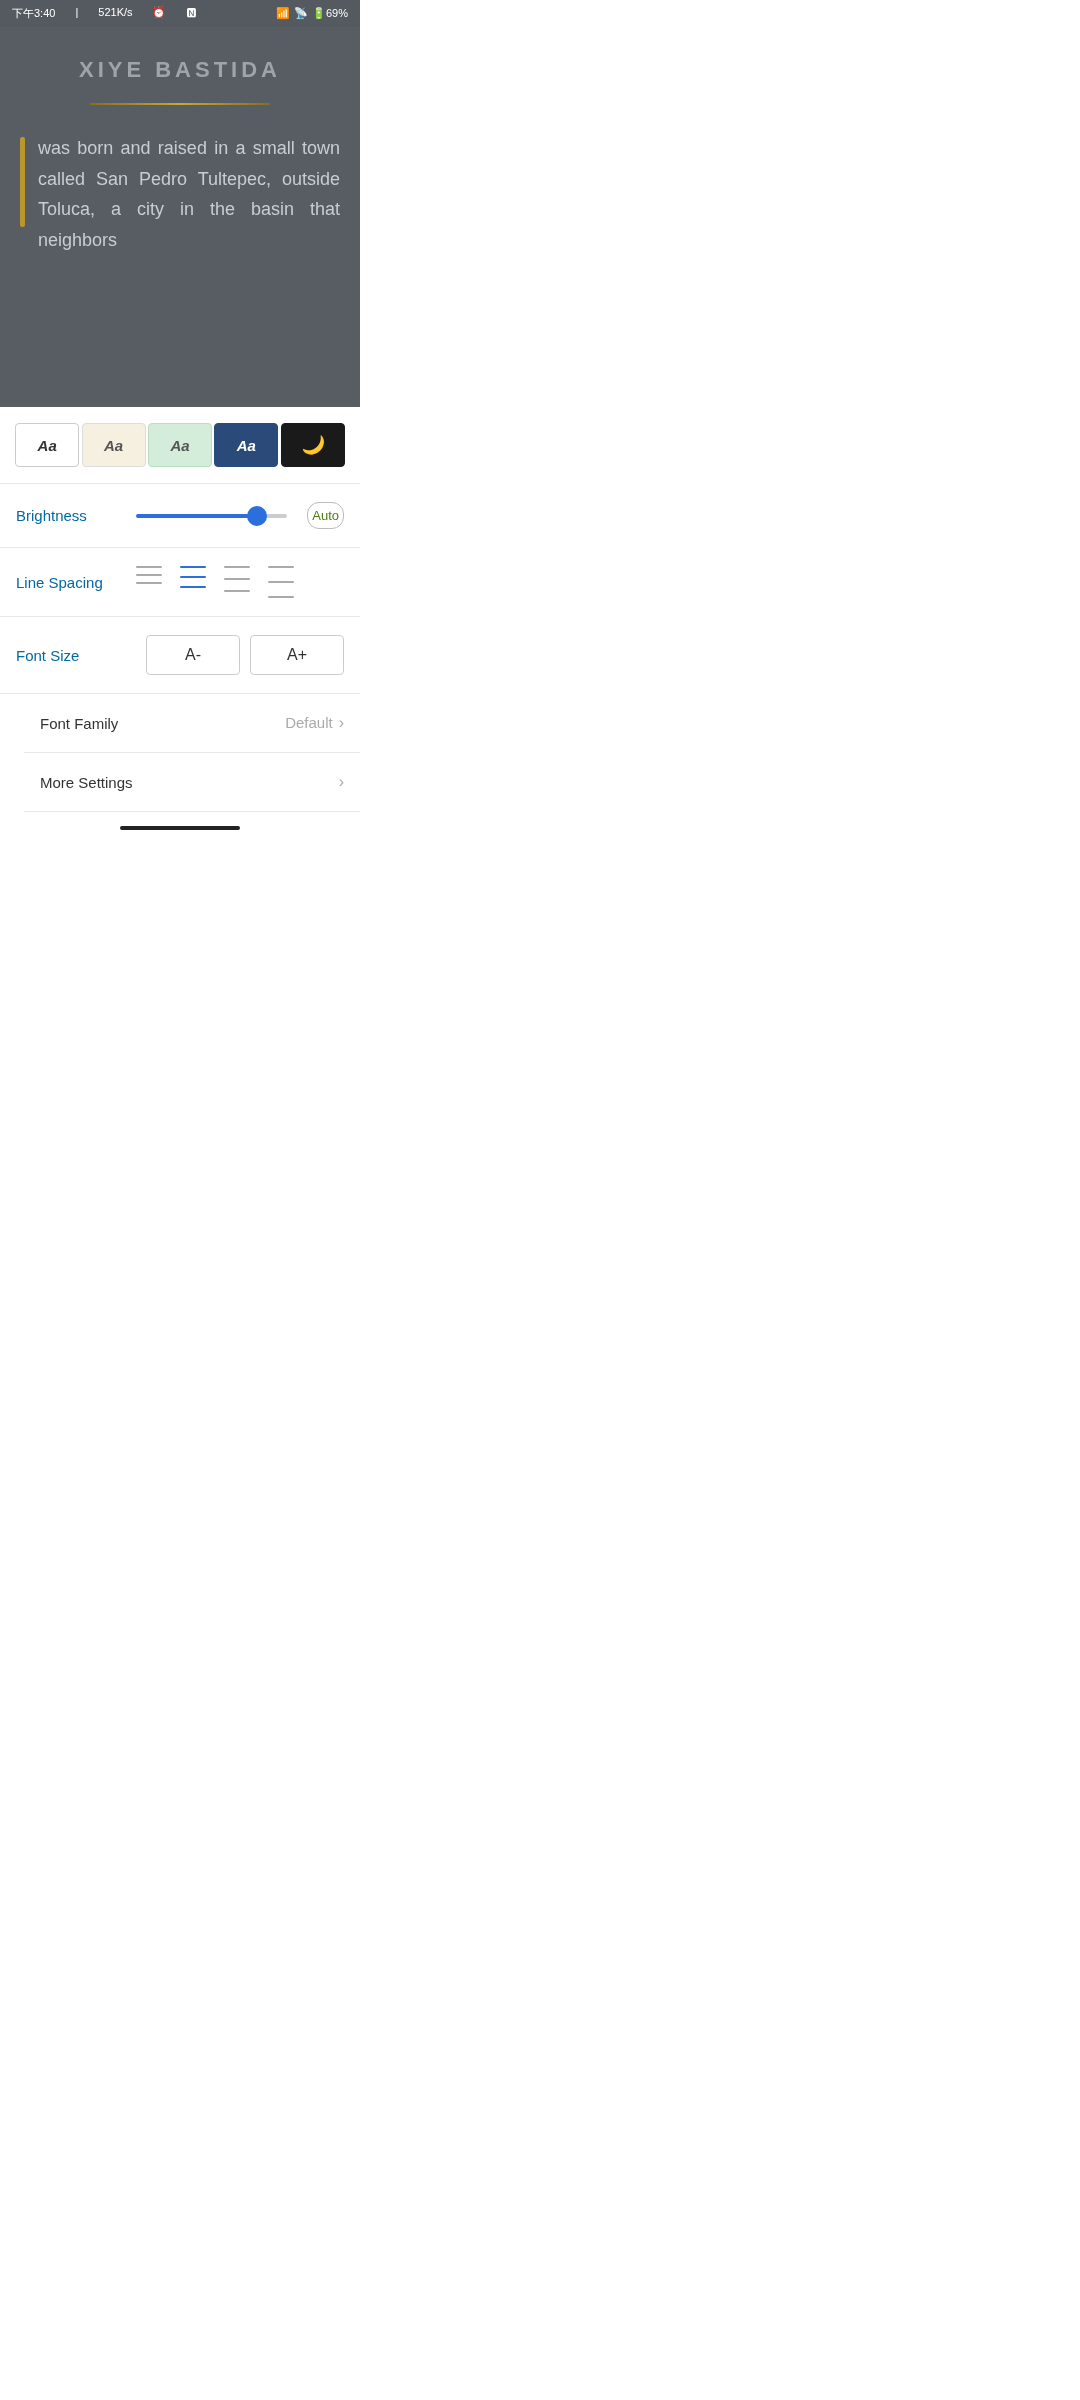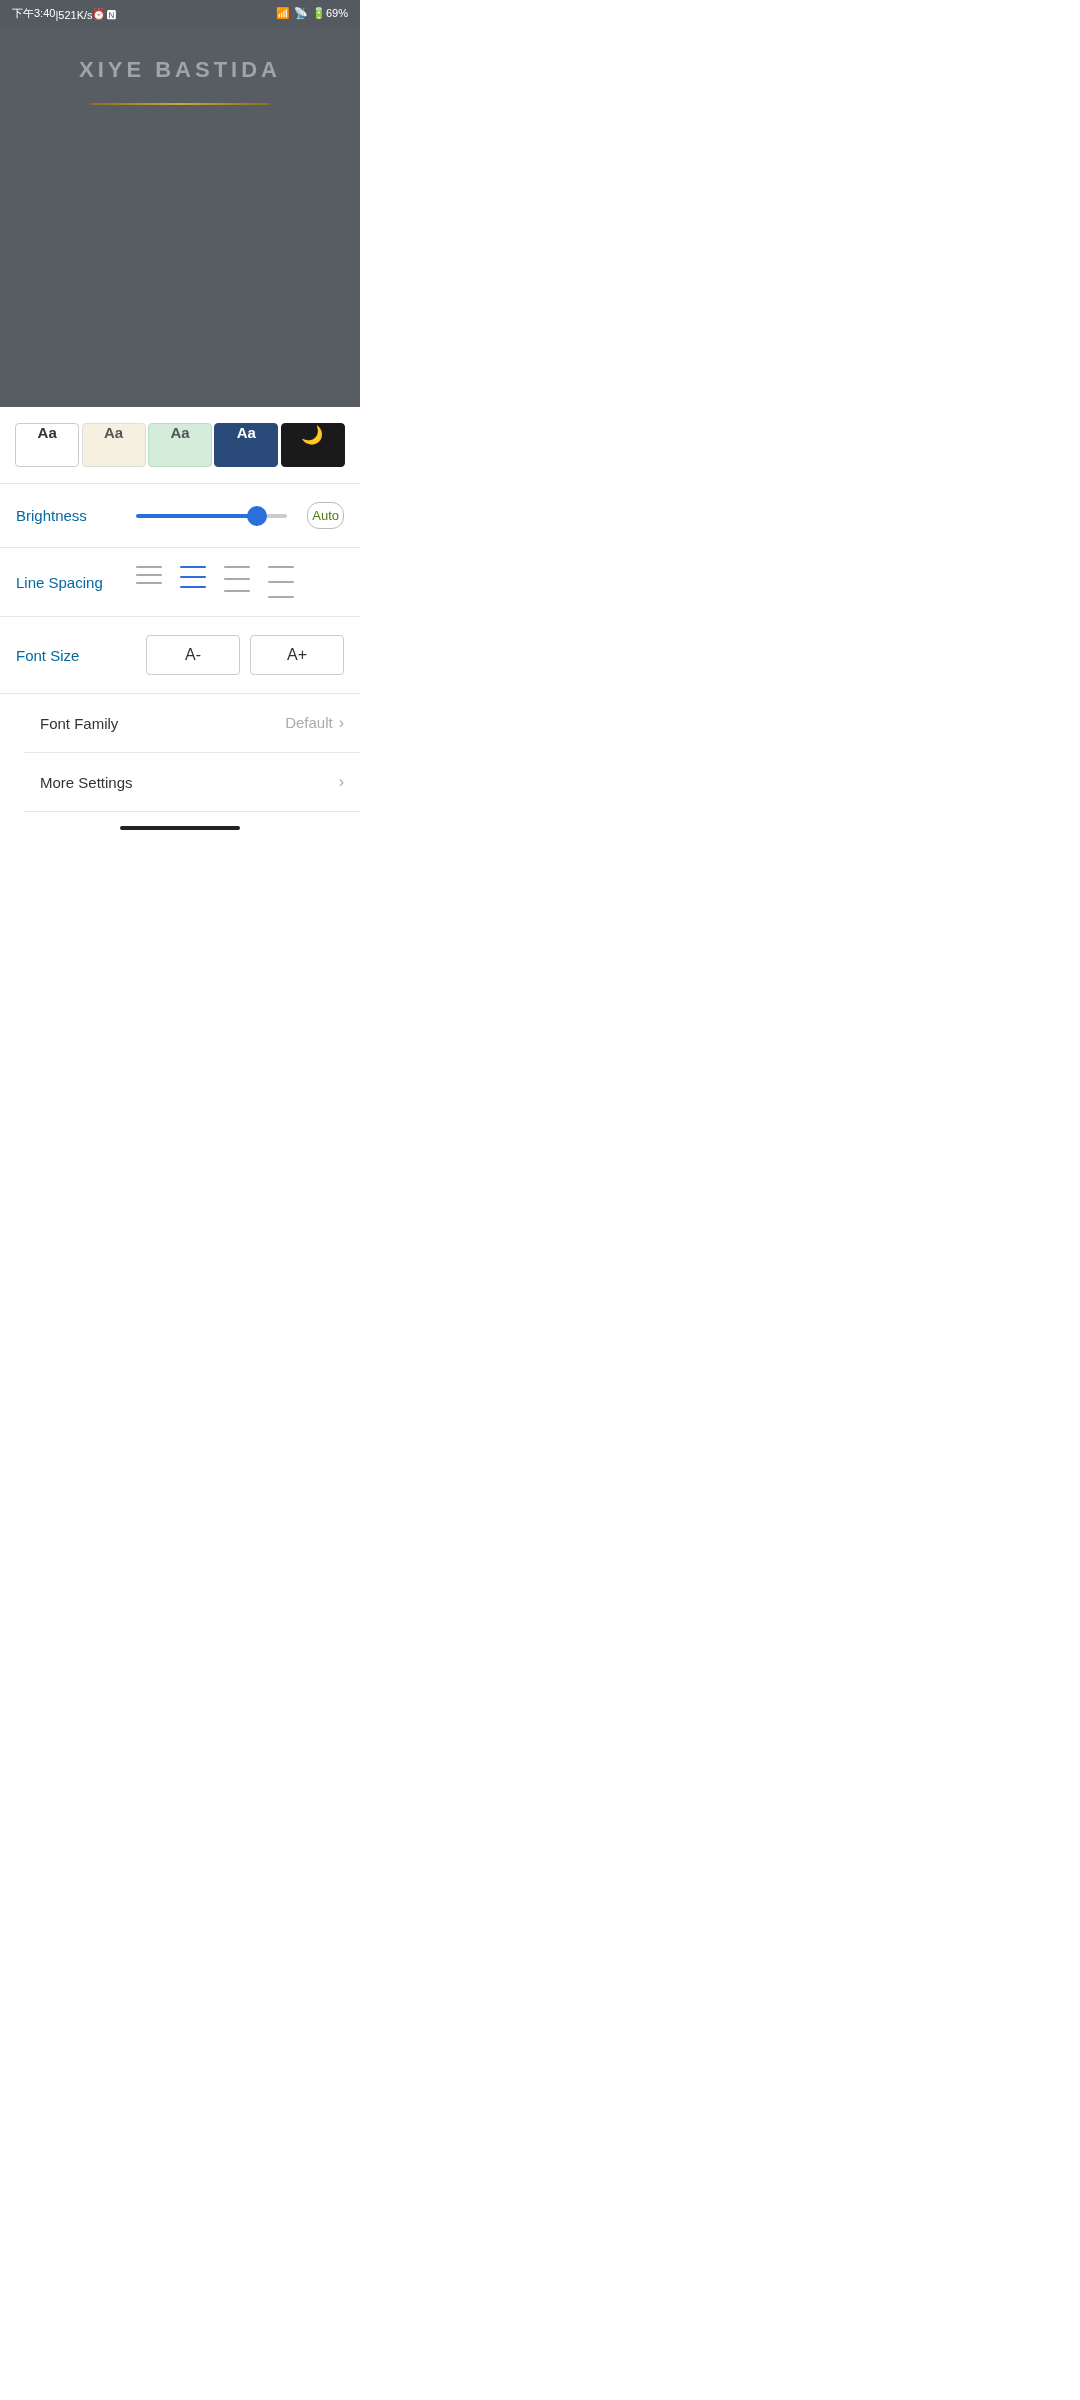--- a/index.html
+++ b/index.html
@@ -16,21 +16,21 @@
     
     .status-bar {
       background: #555a60;
       color: #fff;
       font-size: 11px;
       padding: 6px 12px;
       display: flex;
       justify-content: space-between;
       align-items: center;
     }
-    .status-left { display: flex; align-items: flex-end; gap: 0; }
+    .status-left { display: flex; align-items: flex-start; gap: 20px; }
     .status-right { display: flex; align-items: center; gap: 4px; }
 
     
     .reader-area {
       background: #585d63;
       padding: 30px 20px 30px 20px;
       min-height: 380px;
       position: relative;
     }
 
@@ -92,26 +92,27 @@
       justify-content: space-around;
       padding: 16px 14px;
       border-bottom: 1px solid #e8e8e8;
     }
 
     .theme-btn {
       width: 64px;
       height: 44px;
       border-radius: 4px;
       display: flex;
-      align-items: flex-start;
+      align-items: center;
       justify-content: center;
       font-size: 15px;
       font-weight: bold;
       cursor: pointer;
       border: 1.5px solid #ccc;
+      font-style: italic;
     }
 
     .theme-white { background: #fff; color: #333; border-color: #ccc; }
     .theme-cream { background: #f5f0e0; color: #555; border-color: #ddd; }
     .theme-green { background: #d4edda; color: #555; border-color: #b8dfc4; }
     .theme-blue  { background: #2a4a7a; color: #fff; border-color: #2a4a7a; }
     .theme-dark  { background: #1a1a1a; color: #888; border-color: #1a1a1a; }
 
     .moon-icon { font-size: 18px; }
 
@@ -264,20 +265,24 @@
   <div class="status-right">
     <span>📶</span>
     <span>📡</span>
     <span>🔋<span>69</span>%</span>
   </div>
 </div>
 
 <div class="reader-area">
   <div class="book-author">XIYE BASTIDA</div>
   <div class="divider-line"></div>
+  <div class="book-text">
+    <div class="quote-bar"></div>
+    <span>was born and raised in a small town called San Pedro Tultepec, outside Toluca, a city in the basin that neighbors</span>
+  </div>
 </div>
 
 <div class="settings-panel">
 
   <div class="theme-row">
     <div class="theme-btn theme-white">
       <span>Aa</span>
     </div>
     <div class="theme-btn theme-cream">
       <span>Aa</span>

